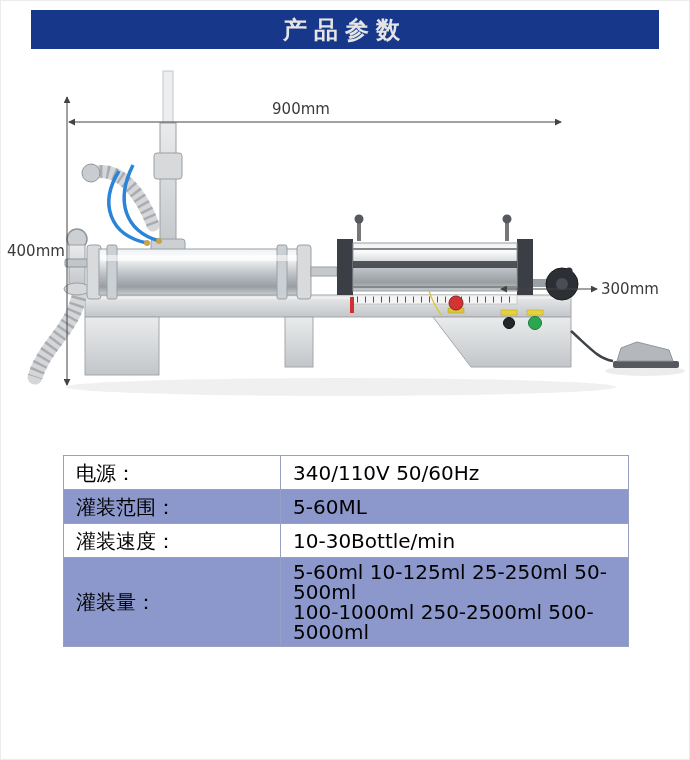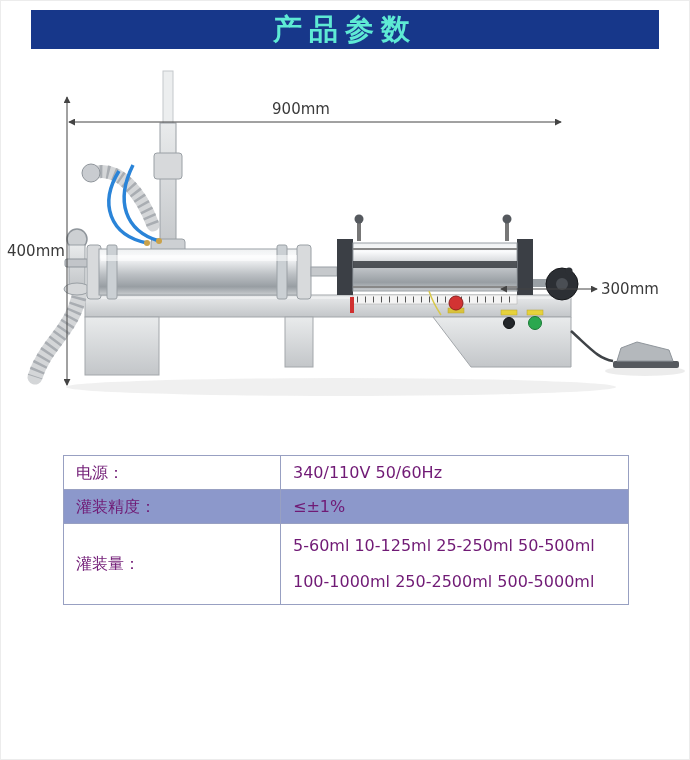--- a/index.html
+++ b/index.html
@@ -1,32 +1,32 @@
 <!DOCTYPE html>
 <html style="--banner-bg: #17378a; --row-alt: #8c98cb; --table-border: #98a0c2; --page-bg: #ffffff; --tube-blue: #2a84d8;"><head>
 <meta charset="utf-8">
 <style>
   html,body { margin:0; padding:0; background:#fff; }
   body { width:690px; height:760px; font-family:"DejaVu Sans","Liberation Sans",sans-serif; }
   .page { width:690px; height:760px; box-sizing:border-box; border:1px solid #ececec;
           background:var(--page-bg,#fff); overflow:hidden; }
   .banner { margin:9px 30px 0 30px; height:39px; background:var(--banner-bg,#17378a);
             display:flex; align-items:center; justify-content:center; }
-  .banner h1 { margin:0; color:#5eead4; font-size:29px; font-weight:600; letter-spacing:7px; }
+  .banner h1 { margin:0; color:#e5e5e5; font-size:24px; font-weight:600; letter-spacing:7px; }
   .figure { position:relative; width:604px; height:392px; margin-top:4px; }
   .figure svg { display:block; }
   .dim-text { font-family:"DejaVu Sans","Liberation Sans",sans-serif; font-size:15px; fill:#3a3a3a; }
   .spec-table { border-collapse:collapse; margin:10px 0 0 62px; width:566px;
-                font-size:16px; color:#701a75; table-layout:fixed; }
+                font-size:20px; color:#000000; table-layout:fixed; }
   .spec-table td { border:1px solid var(--table-border,#98a0c2); padding:4px 12px;
                    height:25px; vertical-align:middle; line-height:24px; }
   .spec-table td.label { width:192px; }
   .spec-table tr:nth-child(even) { background:var(--row-alt,#8c98cb); }
   .spec-table td.value { white-space:pre-line; }
-  .spec-table tr:last-child td.value { line-height:36px; }
+  .spec-table tr:last-child td.value { line-height:20px; }
 </style>
 </head>
 <body>
 
 <div class="page">
 
   <div class="banner">
     <h1>产品参数</h1>
   </div>
 
@@ -166,22 +166,26 @@
     </svg>
   </div>
 
   <table class="spec-table">
     <tbody>
       <tr>
         <td class="label">电源：</td>
         <td class="value">340/110V 50/60Hz</td>
       </tr>
       <tr>
-        <td class="label">灌装精度：</td>
-        <td class="value">≤±1%</td>
+        <td class="label">灌装范围：</td>
+        <td class="value">5-60ML</td>
+      </tr>
+      <tr>
+        <td class="label">灌装速度：</td>
+        <td class="value">10-30Bottle/min</td>
       </tr>
       <tr>
         <td class="label">灌装量：</td>
         <td class="value">5-60ml 10-125ml 25-250ml 50-500ml
 100-1000ml 250-2500ml 500-5000ml</td>
       </tr>
     </tbody>
   </table>
 
 </div>

